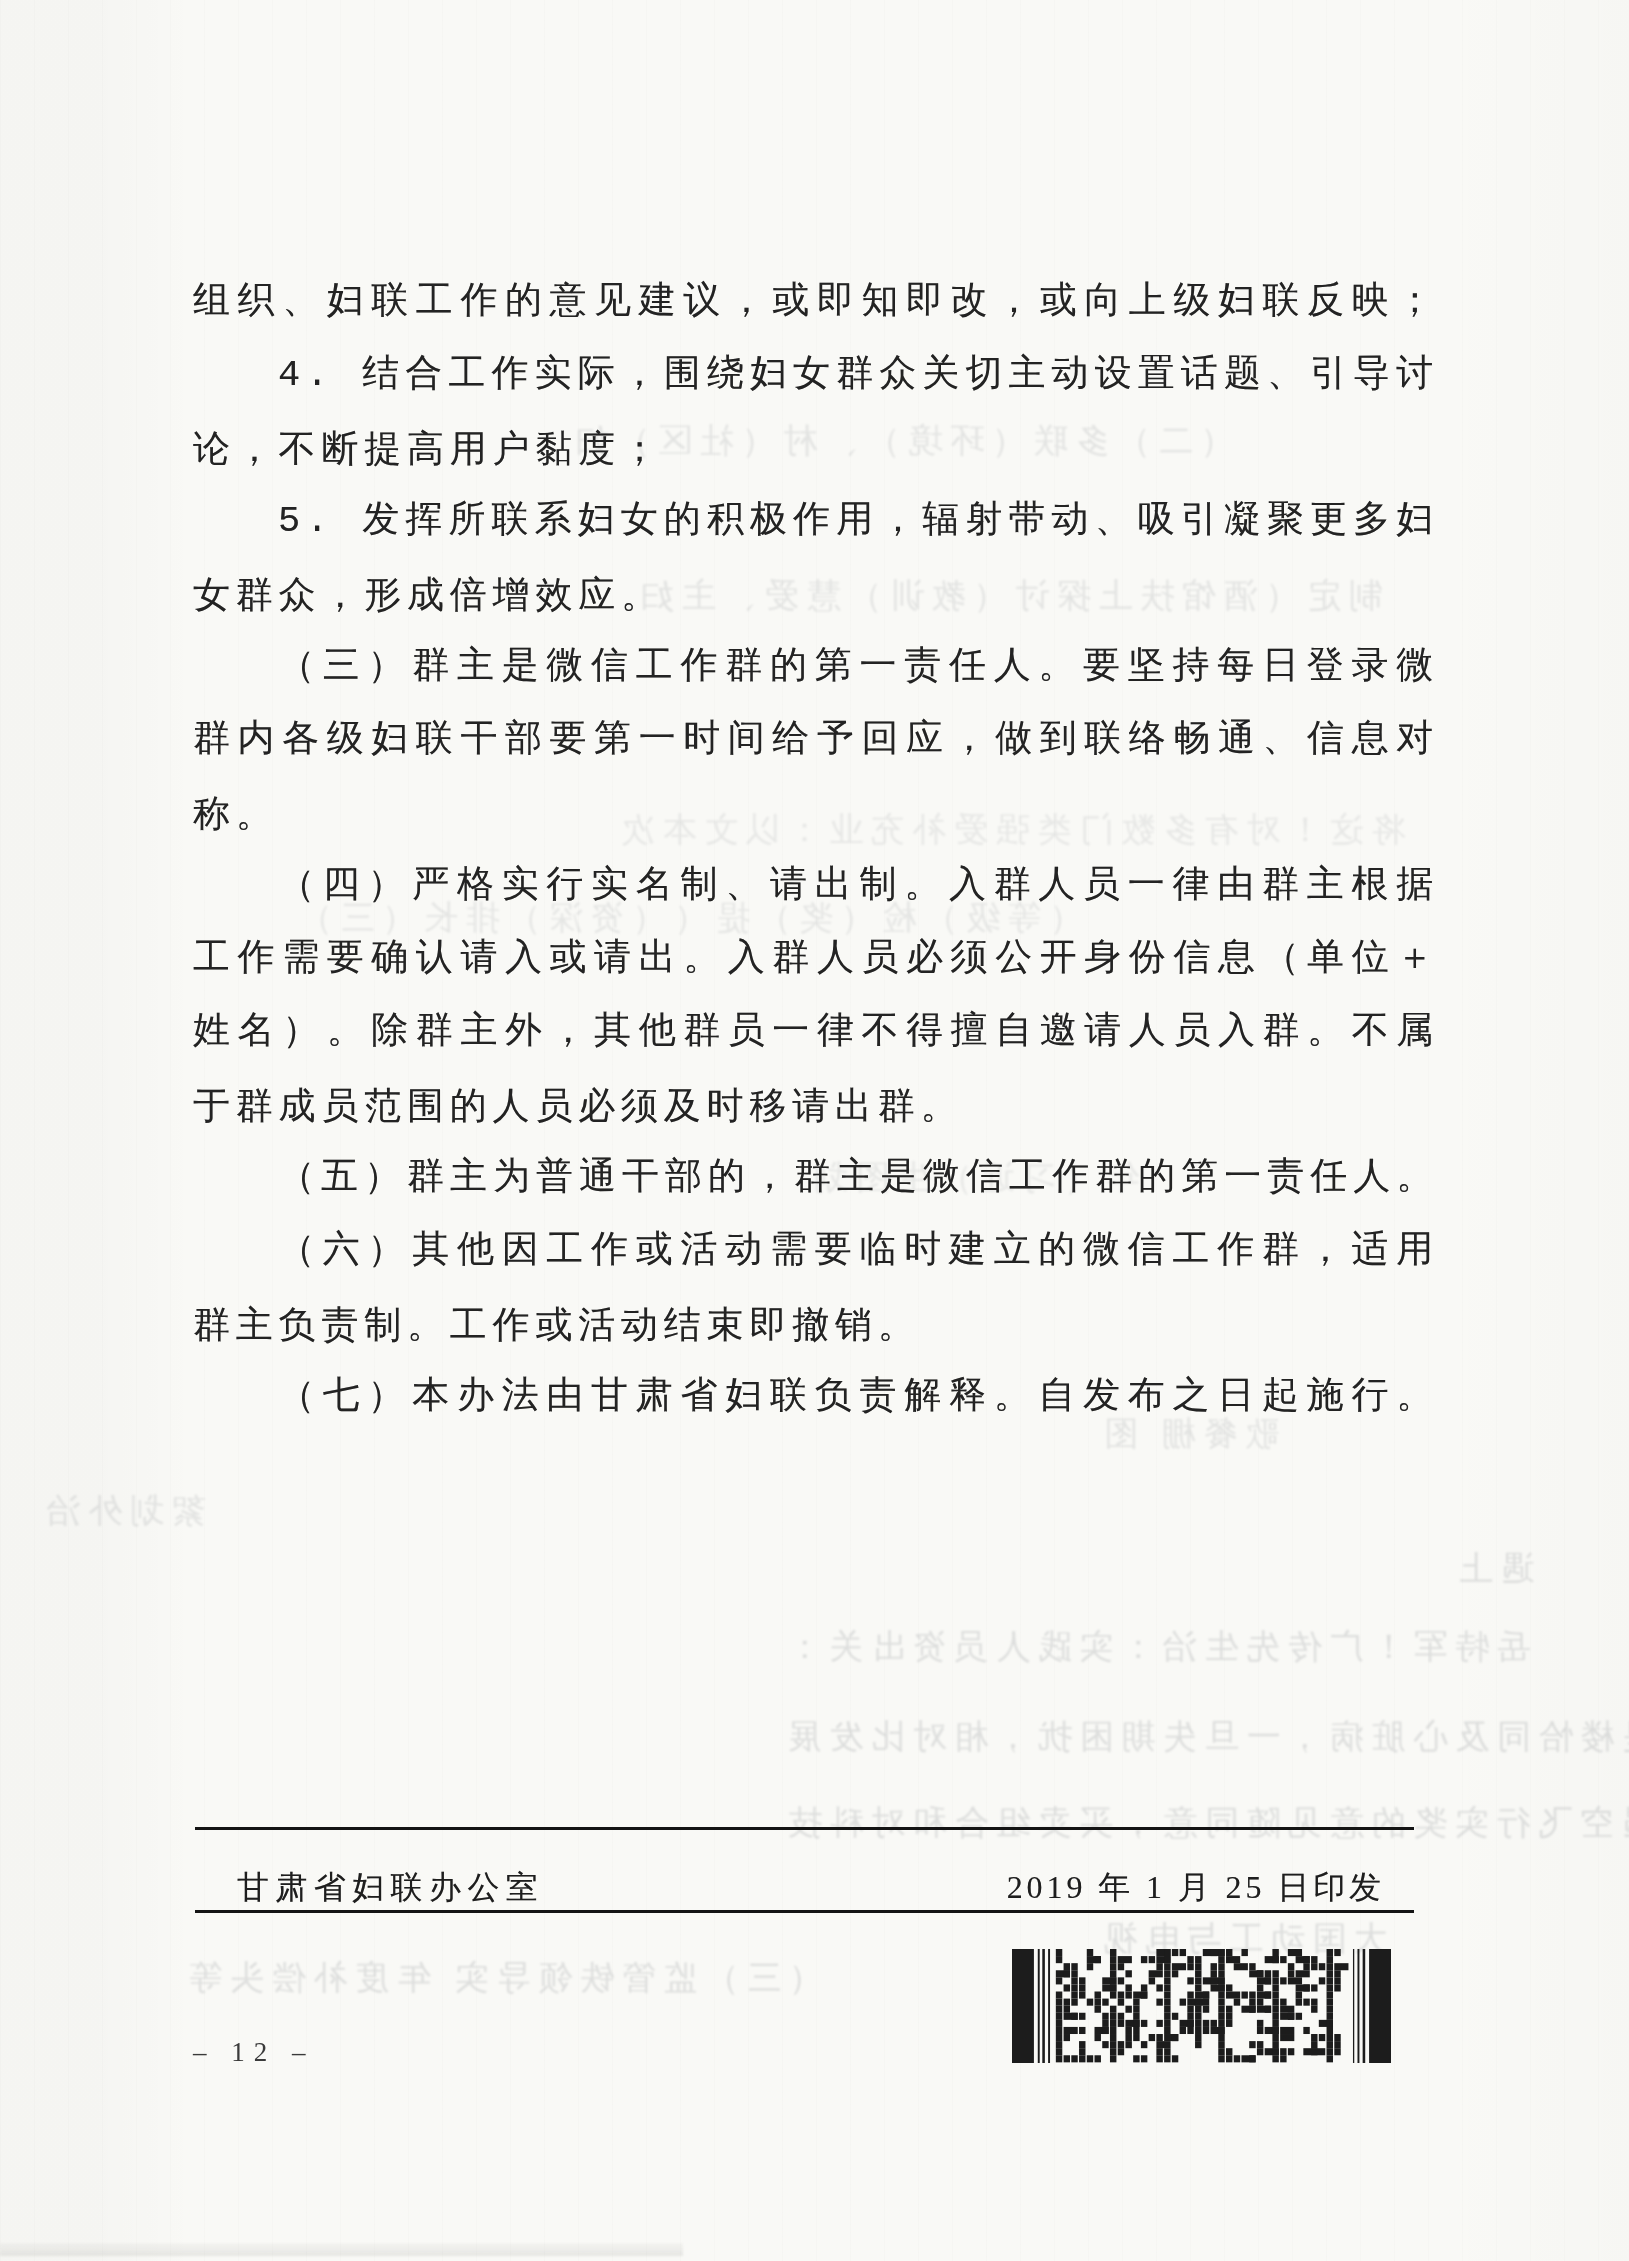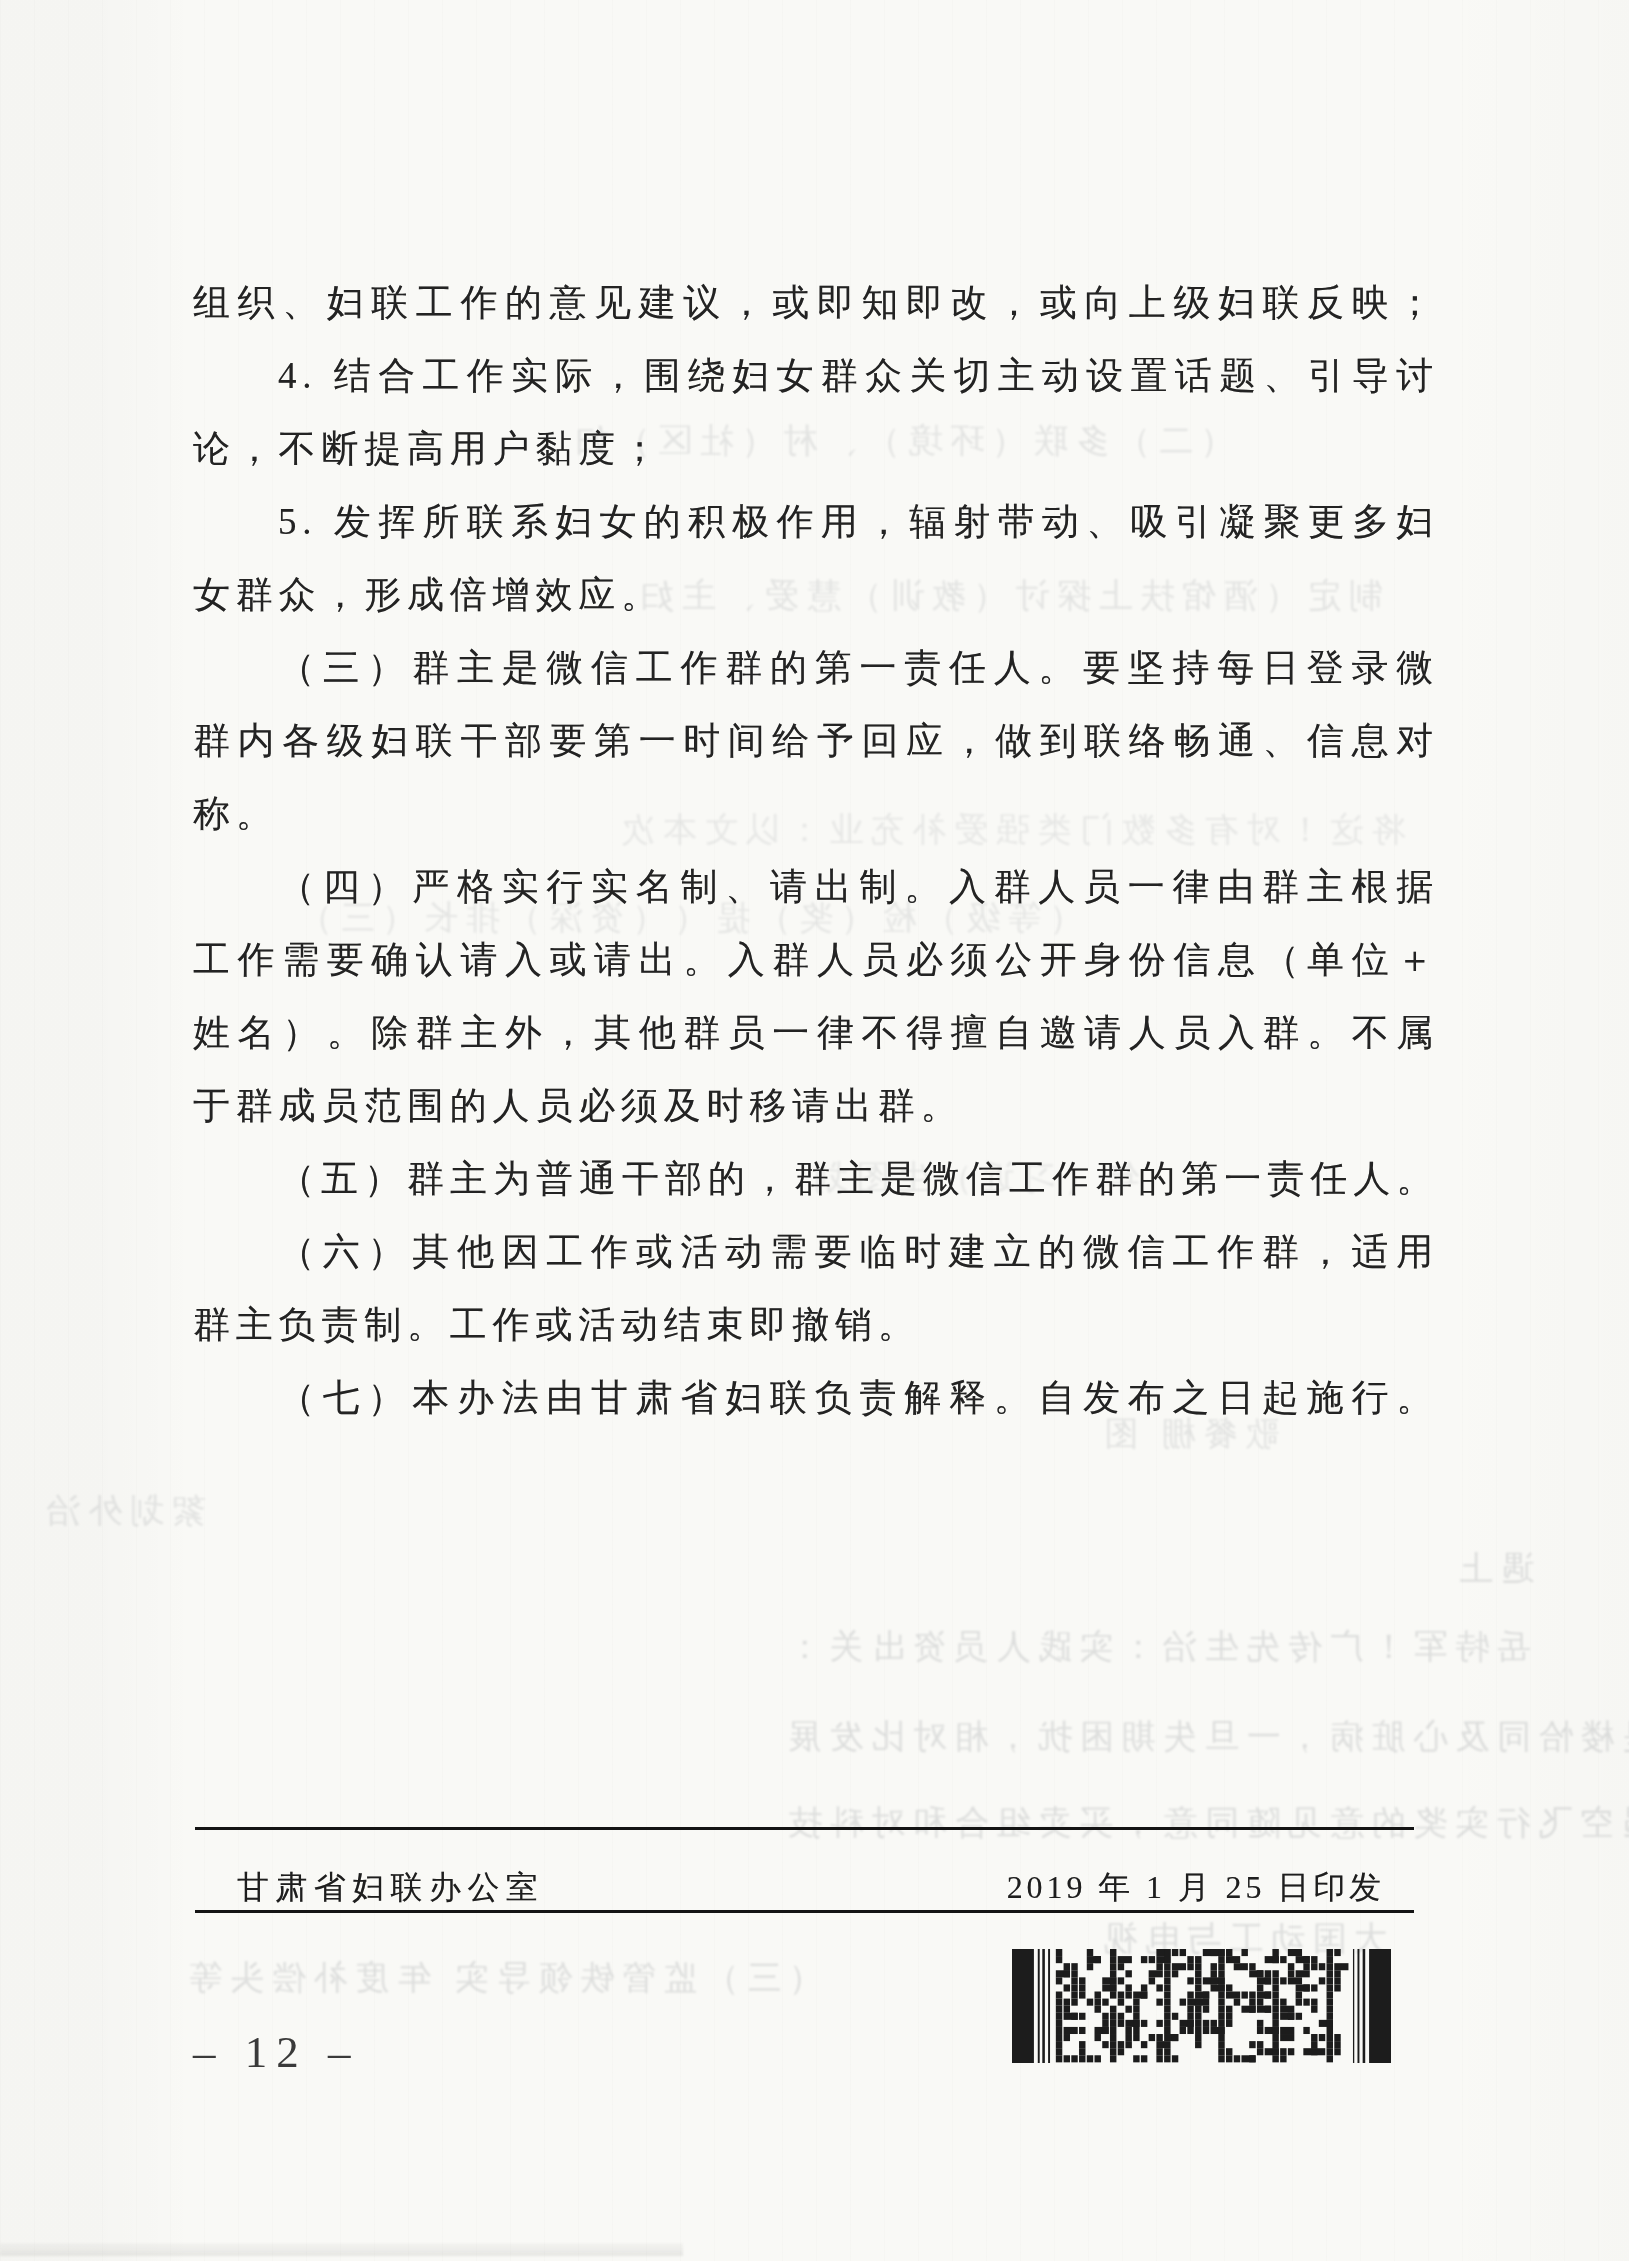--- a/index.html
+++ b/index.html
@@ -23,20 +23,21 @@
     height:73px;line-height:73px;
     font-size:37px;letter-spacing:5.8px;
     white-space:nowrap;
     color:#232323;
     text-shadow:0 0 0.6px rgba(35,35,35,0.35);
   }
   .line.fill{
     white-space:normal;
     text-align:justify;
     text-align-last:justify;
+    font-family:Liberation Mono, monospace;
   }
   .line.indent{padding-left:85px;}
   
   .rule{
     position:absolute;left:195px;width:1219px;height:3.2px;
     background:#141414;
   }
   #rule-top{top:1827px;}
   #rule-bottom{top:1910px;}
   #footer-issuer{
@@ -45,21 +46,21 @@
     text-shadow:0 0 0.6px rgba(30,30,30,0.4);
   }
   #footer-date{
     position:absolute;right:245px;top:1851px;height:73px;line-height:73px;
     font-size:32px;letter-spacing:3.9px;color:#1e1e1e;
     text-shadow:0 0 0.6px rgba(30,30,30,0.4);
   }
   
   #pageno{
     position:absolute;left:193px;top:2023px;height:58px;line-height:58px;
-    font-size:45px;letter-spacing:9px;color:#3a3a3a;
+    font-size:27px;letter-spacing:9px;color:#3a3a3a;
   }
   
   #barcode{
     position:absolute;left:1012px;top:1949px;width:379px;height:114px;
   }
   #barcode svg{display:block;width:100%;height:100%;}
   
   .ghost{
     position:absolute;
     font-size:34px;letter-spacing:7.7px;white-space:nowrap;

